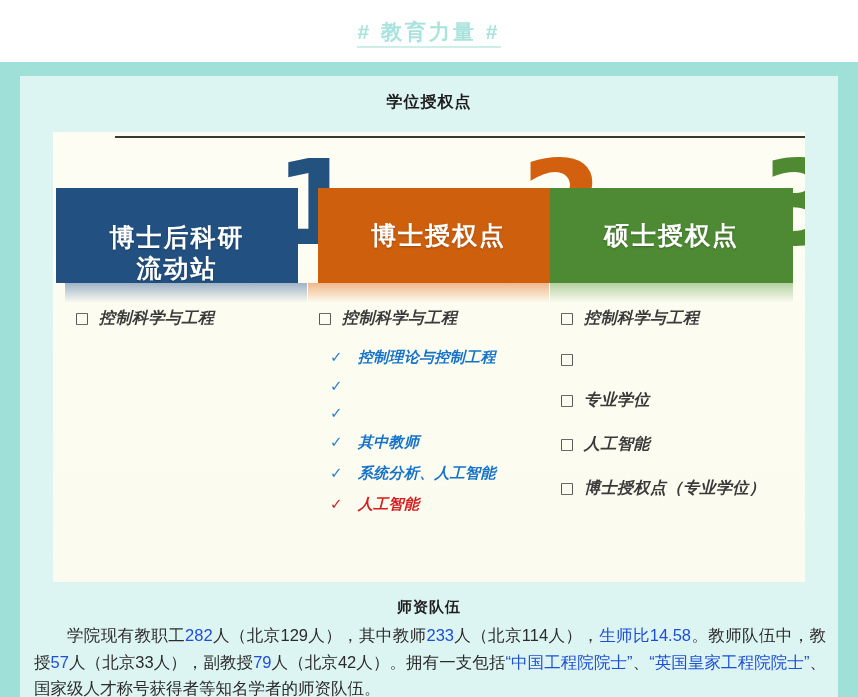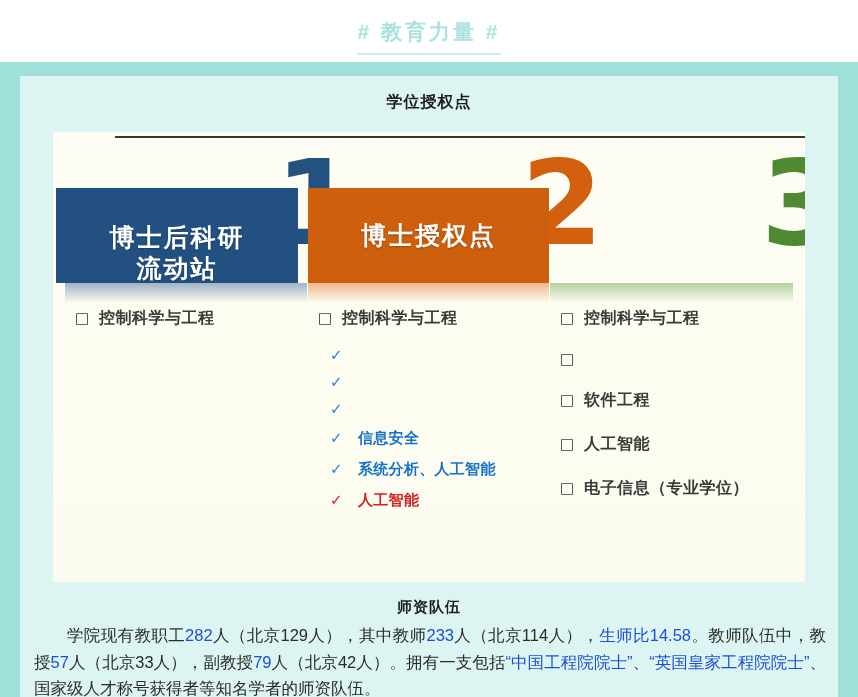--- a/index.html
+++ b/index.html
@@ -13,21 +13,21 @@
 
   
   .section-title{
     position:absolute;left:0;top:18px;width:858px;
     text-align:center;
   }
   .section-title .txt{
     display:inline-block;
     font-size:21px;font-weight:bold;letter-spacing:3px;
     color:#a8e3dd;
-    padding-bottom:7px;
+    padding-bottom:0;
     border-bottom:2px solid #cdeee9;
   }
   .section-title .hash{color:#a8e3dd;font-weight:bold;}
 
   
   .frame{
     position:absolute;left:0;top:62px;width:858px;height:635px;
     background:#9fe0d9;
   }
   .inner{
@@ -66,21 +66,21 @@
 
   
   .bar{
     position:absolute;top:56px;height:95px;
     display:flex;align-items:center;justify-content:center;
     color:#ffffff;font-weight:bold;font-size:25px;
     letter-spacing:2px;text-align:center;line-height:1.22;
     text-shadow:0 1px 2px rgba(0,0,0,.25);
   }
   .bar.b1{left:3px;width:242px;background:#225080;align-items:flex-end;}
-  .bar.b2{left:255px;width:241px;background:#ce5f0d;}
+  .bar.b2{left:265px;width:241px;background:#ce5f0d;}
   .bar.b3{left:497px;width:243px;background:#4d8a33;}
 
   
   .refl{position:absolute;top:151px;height:20px;}
   .refl.r1{left:12px;width:242px;background:linear-gradient(180deg,#9fb3c6 0%,rgba(251,251,239,0) 100%);}
   .refl.r2{left:255px;width:241px;background:linear-gradient(180deg,#f0b78a 0%,rgba(251,251,239,0) 100%);}
   .refl.r3{left:497px;width:243px;background:linear-gradient(180deg,#b4d0a2 0%,rgba(251,251,239,0) 100%);}
 
   
   .cols{position:absolute;left:0;top:176px;width:752px;}
@@ -88,21 +88,21 @@
   .col.c1{left:22px;width:232px;}
   .col.c2{left:265px;width:232px;}
   .col.c3{left:507px;width:245px;}
 
   .row{display:flex;align-items:baseline;margin-bottom:19px;}
   .row .bullet{
     width:24px;flex:0 0 24px;
     font-size:15px;line-height:1;color:#3a3a3a;
     font-family:"DejaVu Sans",sans-serif;
   }
-  .row .label{font-size:16px;font-weight:bold;color:#3a3a3a;letter-spacing:.5px;}
+  .row .label{font-size:16px;font-weight:bold;color:#3a3a3a;letter-spacing:.5px;font-style:italic;}
 
   .row.sub{margin-bottom:12px;margin-left:12px;}
   .row.sub .bullet{
     width:28px;flex:0 0 28px;font-size:15px;color:#2b7fd1;font-weight:normal;
   }
   .row.sub .label{font-size:15px;font-weight:bold;color:#1673c9;letter-spacing:.3px;}
   .row.sub.red .bullet{color:#d32020;}
   .row.sub.red .label{color:#d32020;}
 
   .col.c3 .row{margin-bottom:23px;}
@@ -144,78 +144,82 @@
         <div class="bignum n1">1</div>
         <div class="bignum n2">2</div>
         <div class="bignum n3">3</div>
 
         <div class="bar b1">
           <span>博士后科研<br>流动站</span>
         </div>
         <div class="bar b2">
           <span>博士授权点</span>
         </div>
+        <div class="bar b3">
+          <span>硕士授权点</span>
+        </div>
 
         <div class="refl r1"></div>
         <div class="refl r2"></div>
         <div class="refl r3"></div>
 
         <div class="cols">
           <div class="col c1">
               <div class="row">
                 <span class="bullet">□</span>
                 <span class="label">控制科学与工程</span>
               </div>
             </div>
           <div class="col c2">
               <div class="row">
                 <span class="bullet">□</span>
                 <span class="label">控制科学与工程</span>
               </div>
               <div class="row sub">
                 <span class="bullet">✓</span>
-              </div>
-              <div class="row sub">
-                <span class="bullet">✓</span>
-              </div>
-              <div class="row sub">
-                <span class="bullet">✓</span>
-              </div>
-              <div class="row sub">
-                <span class="bullet">✓</span>
-                <span class="label">信息安全</span>
+                <span class="label">控制理论与控制工程</span>
+              </div>
+              <div class="row sub">
+                <span class="bullet">✓</span>
+              </div>
+              <div class="row sub">
+                <span class="bullet">✓</span>
+              </div>
+              <div class="row sub">
+                <span class="bullet">✓</span>
+                <span class="label">其中教师</span>
               </div>
               <div class="row sub">
                 <span class="bullet">✓</span>
                 <span class="label">系统分析、人工智能</span>
               </div>
               <div class="row sub red">
                 <span class="bullet">✓</span>
                 <span class="label">人工智能</span>
               </div>
             </div>
           <div class="col c3">
               <div class="row">
                 <span class="bullet">□</span>
                 <span class="label">控制科学与工程</span>
               </div>
               <div class="row">
                 <span class="bullet">□</span>
               </div>
               <div class="row">
                 <span class="bullet">□</span>
-                <span class="label">软件工程</span>
+                <span class="label">专业学位</span>
               </div>
               <div class="row">
                 <span class="bullet">□</span>
                 <span class="label">人工智能</span>
               </div>
               <div class="row">
                 <span class="bullet">□</span>
-                <span class="label">电子信息（专业学位）</span>
+                <span class="label">博士授权点（专业学位）</span>
               </div>
             </div>
         </div>
       </div>
 
       <div class="fac-title">师资队伍</div>
       <div class="fac-body"><span>学院现有教职工</span><span class="hl">282</span><span>人（北京129人），其中教师</span><span class="hl">233</span><span>人（北京114人），</span><span class="hl">生师比14.58</span><span>。教师队伍中，教授</span><span class="hl">57</span><span>人（北京33人），副教授</span><span class="hl">79</span><span>人（北京42人）。拥有一支包括</span><span class="hl">“中国工程院院士”</span><span>、</span><span class="hl">“英国皇家工程院院士”</span><span>、国家级人才称号获得者等知名学者的师资队伍。</span></div>
 
     </div>
   </div>

